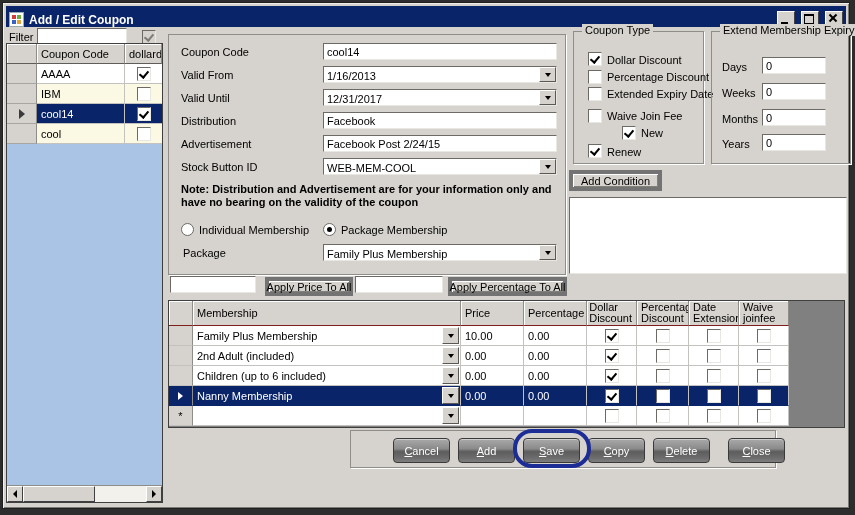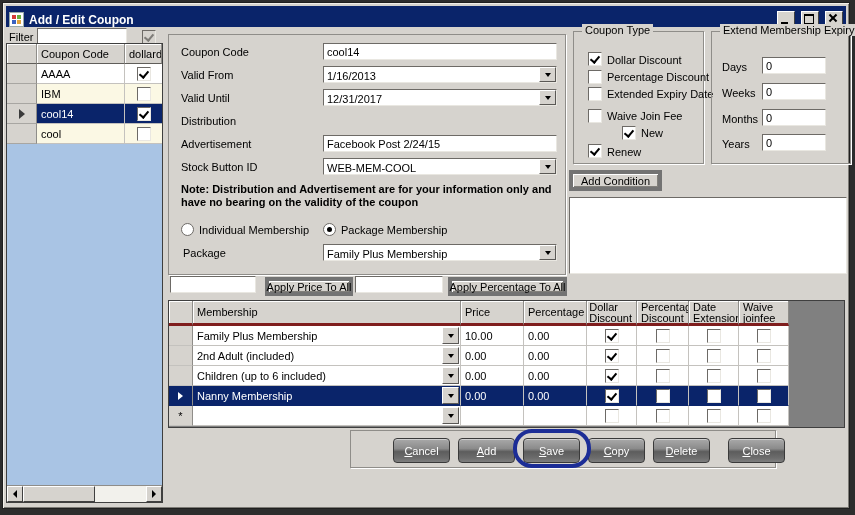--- a/index.html
+++ b/index.html
@@ -98,21 +98,21 @@
   .sthumb{width:72px;height:100%;background:#d6d3ce;border:1px solid;border-color:#fff #404040 #404040 #fff;box-sizing:border-box;}
   .strack{flex:1;}
 
   
   .mgrid{
     position:absolute;left:165px;top:297px;width:677px;height:128px;
     border:1px solid #3f3f3f;background:#808080;box-sizing:border-box;
     display:flex;flex-direction:column;overflow:hidden;
   }
   .mg-hdrrow{display:flex;height:25px;flex:0 0 auto;}
-  .mg-hdrrow .mg-cell{background:#d6d3ce;border-right:1px solid #8f8d89;border-bottom:3px solid #7f1d1d;
+  .mg-hdrrow .mg-cell{background:#d6d3ce;border-right:1px solid #8f8d89;border-bottom:1px solid #7f1d1d;
     box-shadow:inset 1px 1px 0 #fff;align-items:flex-start;padding-top:1px;line-height:11px;}
   .mg-row{display:flex;height:20px;flex:0 0 auto;}
   .mg-cell{display:flex;align-items:center;padding:0 4px;box-sizing:border-box;overflow:hidden;white-space:nowrap;background:#fff;
     border-right:1px solid #c4c2be;border-bottom:1px solid #c4c2be;}
   .c-rowhdr{width:24px;flex:0 0 auto;background:#d6d3ce !important;border-right:1px solid #8f8d89;
     justify-content:center;padding:0;}
   .c-mem{width:268px;flex:0 0 auto;position:relative;padding-right:18px;}
   .c-mem .dd{position:absolute;right:1px;top:1px;bottom:1px;width:15px;}
   .c-price{width:63px;flex:0 0 auto;}
   .c-pct{width:63px;flex:0 0 auto;}
@@ -216,20 +216,21 @@
       <span class="dd"></span>
     </div>
 
     <span class="lbl" style="left:12px;top:57px;">Valid Until</span>
     <div class="combo" style="left:154px;top:54px;width:234px;height:17px;">
       <span class="val">12/31/2017</span>
       <span class="dd"></span>
     </div>
 
     <span class="lbl" style="left:12px;top:80px;">Distribution</span>
+    <input class="fld" style="left: 154px; top: 77px; width: 234px;" value="Facebook">
 
     <span class="lbl" style="left:12px;top:103px;">Advertisement</span>
     <input class="fld" style="left: 154px; top: 100px; width: 234px;" value="Facebook Post 2/24/15">
 
     <span class="lbl" style="left:12px;top:126px;">Stock Button ID</span>
     <div class="combo" style="left:154px;top:123px;width:234px;height:17px;">
       <span class="val">WEB-MEM-COOL</span>
       <span class="dd"></span>
     </div>
 

